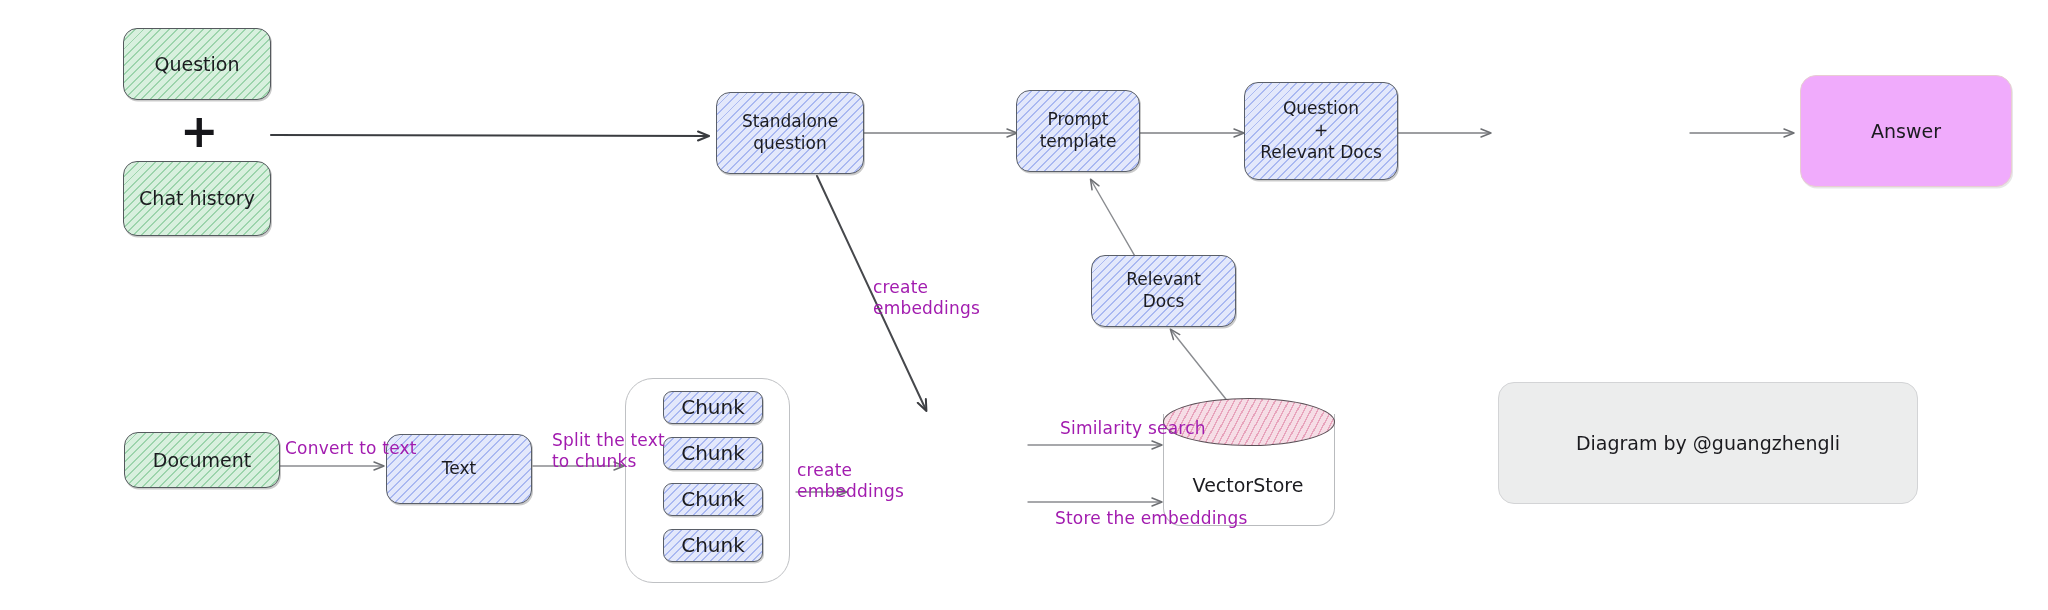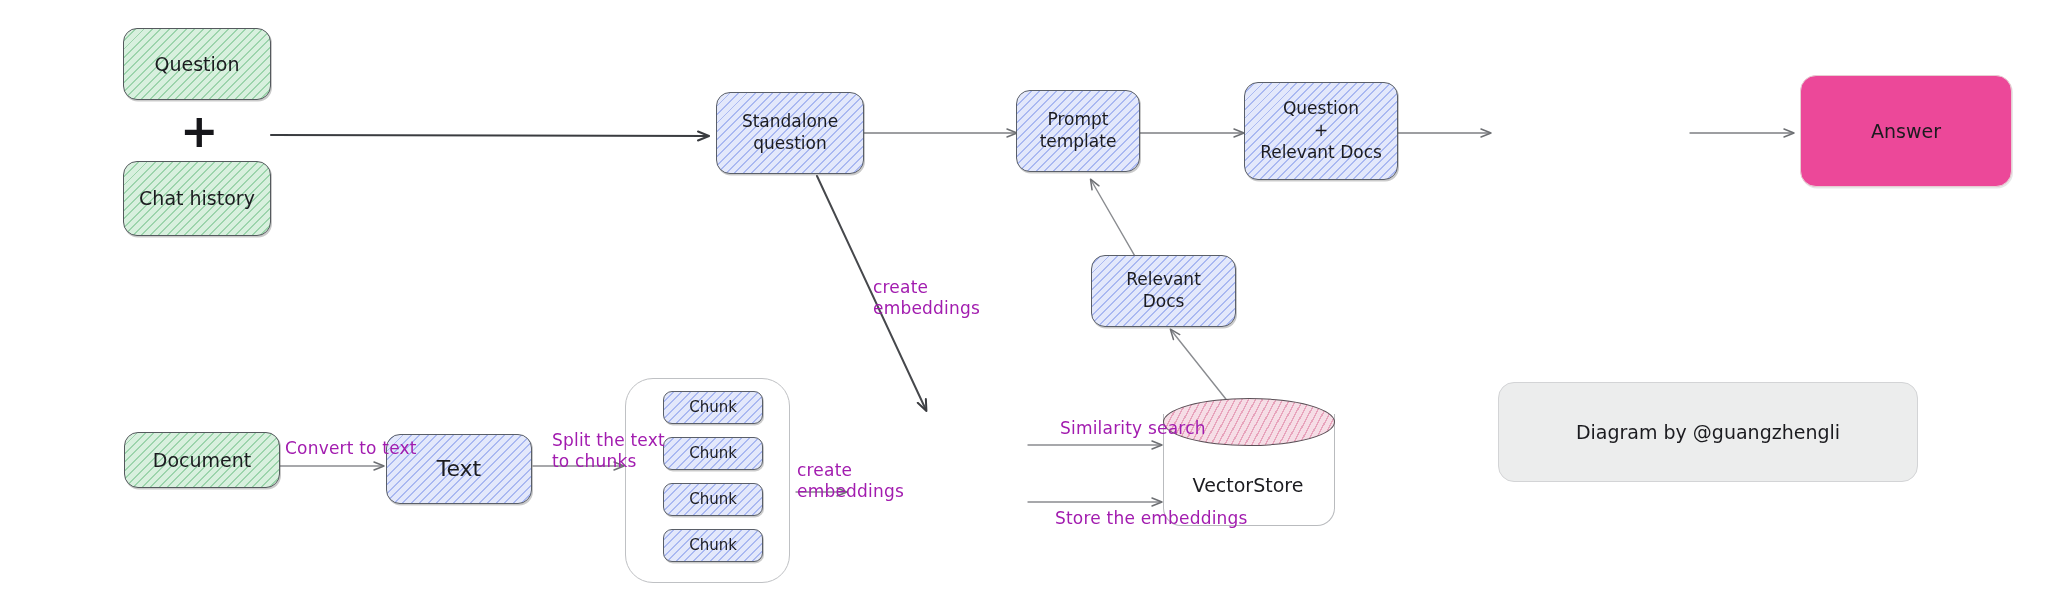--- a/index.html
+++ b/index.html
@@ -30,32 +30,32 @@
   }
   .pink{
     border:1.6px solid #56585e;
     background-color:#f9dfe7;
     background-image:repeating-linear-gradient(-45deg,
         rgba(233,150,176,.72) 0 1.4px, rgba(0,0,0,0) 1.4px 6px);
     box-shadow:1px 1.5px 0 rgba(80,80,80,.30);
   }
   .solidteal{
     border:1.4px solid #e8cdd2;
-    background:#ec4899;border-radius:16px;
+    background:#f0abfc;border-radius:16px;
     box-shadow:1px 1.5px 0 rgba(120,120,120,.18);
   }
   .graybox{
     border:1.2px solid #d3d4d6;background:#eceded;border-radius:16px;
   }
   .plain{ border:1.4px solid #bfc1c4;background:#ffffff;border-radius:26px; }
 
-  .t-sm{font-size:15px;}
+  .t-sm{font-size:20px;}
   .t-md{font-size:17px;}
   .t-lg{font-size:19px;}
-  .t-xl{font-size:22px;}
+  .t-xl{font-size:17px;}
 
   .plus{position:absolute;z-index:3;color:#16161a;font-size:46px;
         font-weight:700;line-height:1;}
 
   .edgelbl{position:absolute;color:#a21caf;font-size:17px;line-height:1.25;
            white-space:pre-line;z-index:4;letter-spacing:.2px;}
 
   
   .cyl{position:absolute;z-index:3;}
   .cyl .body{position:absolute;left:0;top:16px;width:100%;height:calc(100% - 16px);
@@ -186,17 +186,17 @@
   <div class="edgelbl" style="left:1032px;top:418px;">Similarity search</div>
 
   <div class="edgelbl" style="left:1027px;top:508px;">Store the embeddings</div>
 
   <div class="cyl" style="left:1135px;top:398px;width:170px;height:127px;">
     <div class="body"></div>
     <div class="top"></div>
     <div class="cname">VectorStore</div>
   </div>
 
-  <div class="node graybox t-lg" style="left:1470px;top:382px;width:420px;height:100px;">
+  <div class="node graybox t-lg" style="left:1470px;top:382px;width:420px;height:122px;">
     <span class="lbl">Diagram by @guangzhengli</span>
   </div>
 
 </div>
 
 </body></html>

